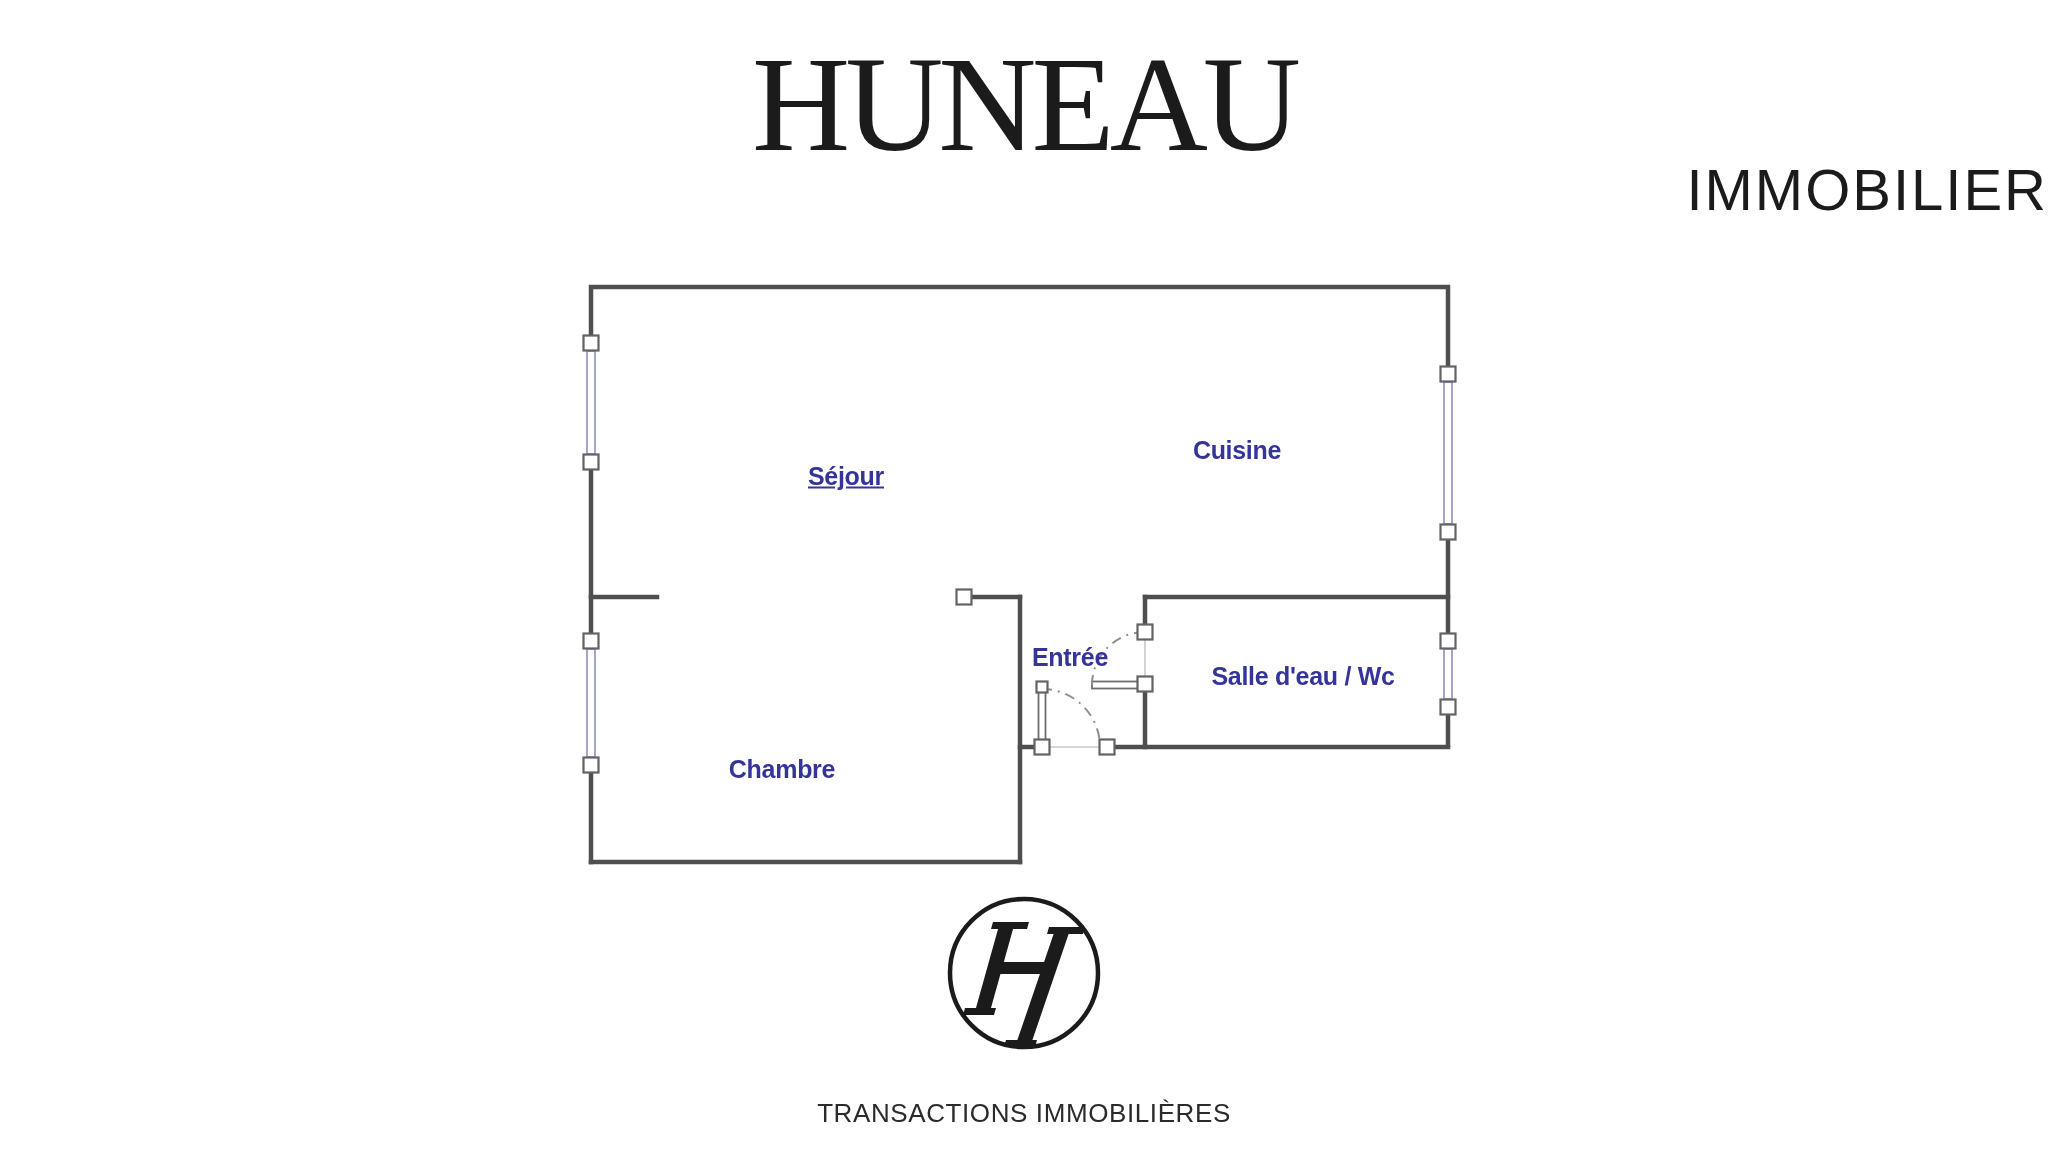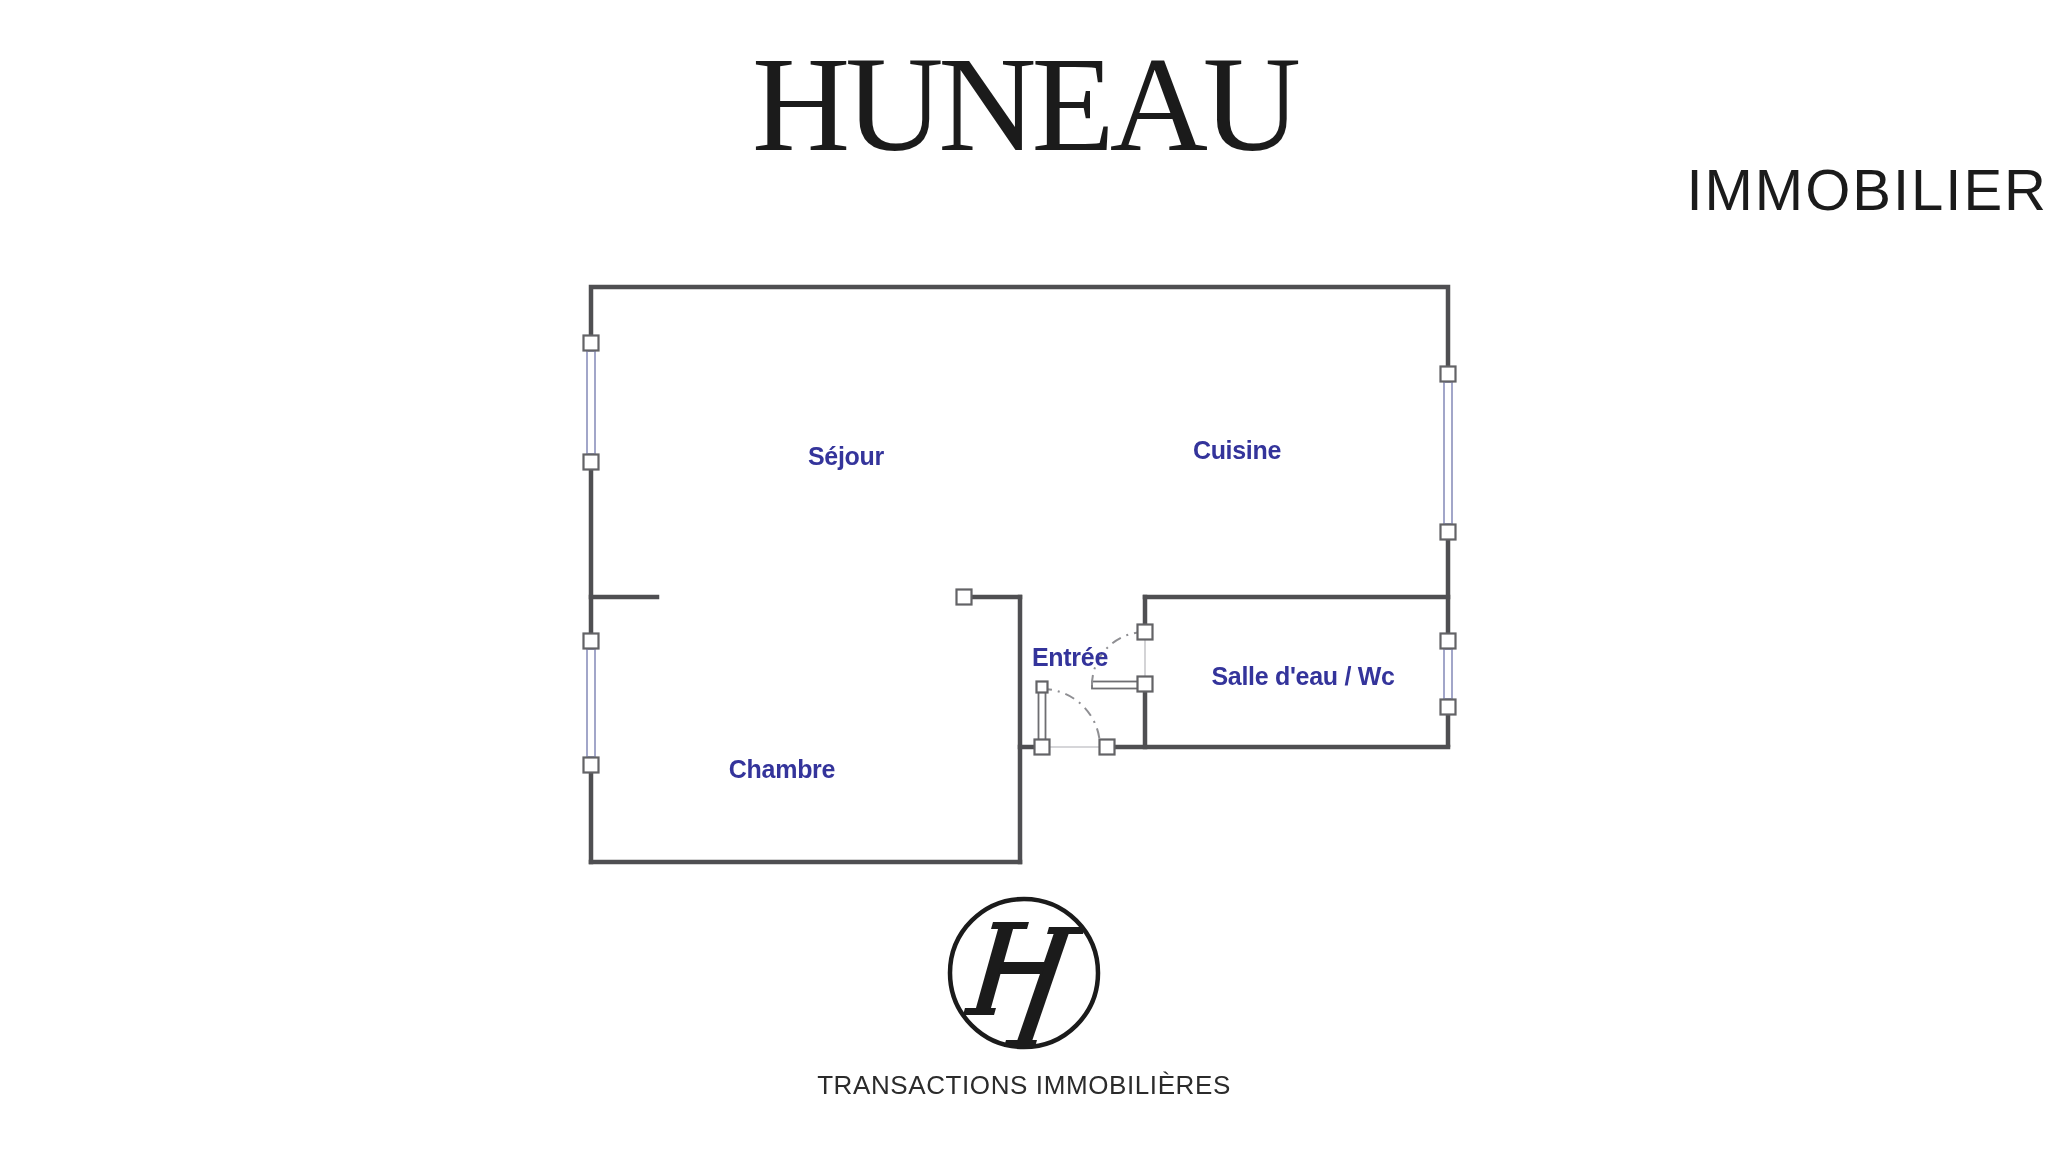--- a/index.html
+++ b/index.html
@@ -49,20 +49,21 @@
   }
   
   svg.monogram { position: absolute; left: 0; top: 0; }
   .logo-circle { fill: none; stroke: var(--ink, #1b1b1b); stroke-width: 4.5; }
   .monogram-h  { fill: var(--ink, #1b1b1b); }
   .footer-line {
     position: absolute; left: 0; width: 2048px;
     text-align: center; line-height: 1;
     color: var(--footer-ink, #2b2b2b);
     white-space: nowrap;
+    margin-top: 28px;
   }
   .footer-line.l1 { top: 1072px; font-size: 26px; letter-spacing: 0.6px; }
   .footer-line.l2 { top: 1102px; font-size: 27px; letter-spacing: 0.6px; }
 </style>
 </head>
 <body>
 
 <div id="canvas">
 
   <div class="brand">HUNEAU</div>
@@ -118,21 +119,21 @@
       <rect class="handle" x="1440.5" y="699.5" width="15" height="15"></rect>
       <rect class="handle" x="956.5" y="589.5" width="15" height="15"></rect>
       <rect class="handle" x="1034.5" y="739.5" width="15" height="15"></rect>
       <rect class="handle" x="1099.5" y="739.5" width="15" height="15"></rect>
       <rect class="handle" x="1137.5" y="624.5" width="15" height="15"></rect>
       <rect class="handle" x="1137.5" y="676.5" width="15" height="15"></rect>
       <rect class="handle" x="1036.5" y="681.5" width="11" height="11"></rect>
     </g>
   </svg>
 
-  <div class="room-label" style="left:846px;  top:456px;">Séjour</div>
+  <div class="room-label" style="left:846px;  top:476px;text-decoration:underline;">Séjour</div>
   <div class="room-label" style="left:1237px; top:450px;">Cuisine</div>
   <div class="room-label" style="left:782px;  top:729px;margin-top:40px;">Chambre</div>
   <div class="room-label" style="left:1070px; top:657px;">Entrée</div>
   <div class="room-label" style="left:1303px; top:676px;">Salle d'eau / Wc</div>
 
   <svg class="monogram" width="2048" height="1152" viewBox="0 0 2048 1152">
     <circle class="logo-circle" cx="1024" cy="973" r="74"></circle>
     <g class="monogram-h" transform="translate(1024,973)" aria-label="H">
 
       <path d="M -24 -51 L -9 -51 L -35 42 L -50 42 Z"></path>

